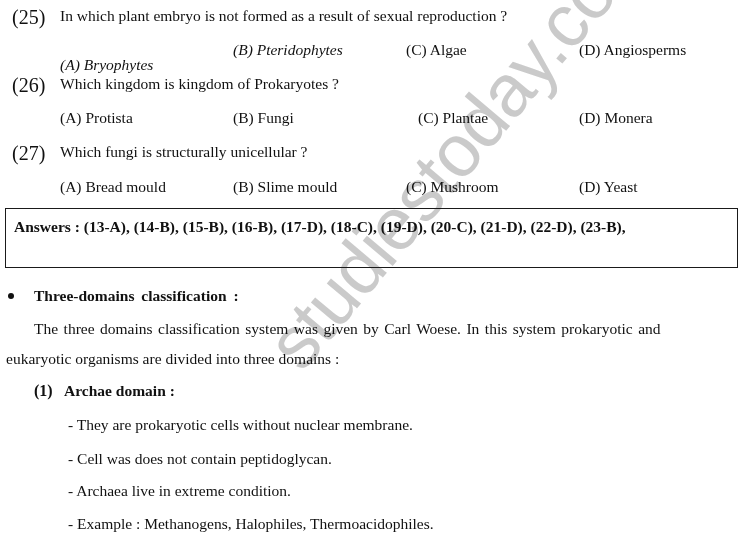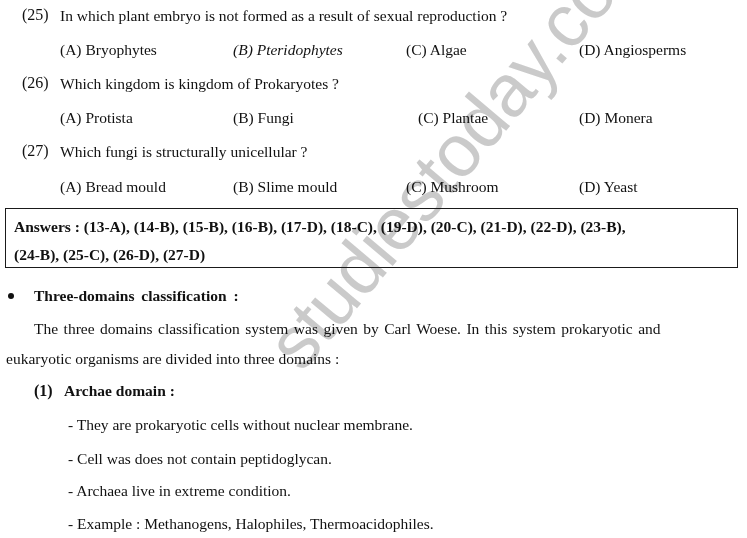--- a/index.html
+++ b/index.html
@@ -3,21 +3,21 @@
 <meta charset="utf-8">
 <style>
   html, body { margin: 0; padding: 0; }
   body {
     width: 747px; height: 538px; overflow: hidden; position: relative;
     background: #ffffff; color: #111111;
     font-family: "Liberation Serif", "DejaVu Serif", serif;
     font-size: 15.5px;
   }
   .abs { position: absolute; white-space: nowrap; }
-  .qnum { left: 22px; font-size: 16px; }
+  .qnum { left: 12px; font-size: 20px; }
   .qtext { left: 60px; }
   .opt { }
   .ansbox {
     position: absolute; left: 5px; top: 208px; width: 733px; height: 60px;
     border: 1.3px solid #1a1a1a; box-sizing: border-box;
   }
   .ansline { position: absolute; left: 8px; font-weight: bold; font-size: 15.5px; white-space: nowrap; }
   .bold { font-weight: bold; }
   .watermark {
     position: absolute; left: 250px; top: 330px;
@@ -31,42 +31,41 @@
     background: #111; border-radius: 50%;
   }
 </style>
 </head>
 <body>
 
 <div class="watermark">studiestoday.com</div>
 
 <div class="abs qnum" style="top:6px;">(25)</div>
 <div class="abs qtext" style="top:7px;">In which plant embryo is not formed as a result of sexual reproduction ?</div>
-<div class="abs opt" style="left:60px; top:41px;">(A) Bryophytes</div>
+<div class="abs opt" style="left:60px; top:56px;font-style:italic;">(A) Bryophytes</div>
 <div class="abs opt" style="left:233px; top:41px;font-style:italic;">(B) Pteridophytes</div>
 <div class="abs opt" style="left:406px; top:41px;">(C) Algae</div>
 <div class="abs opt" style="left:579px; top:41px;">(D) Angiosperms</div>
 
 <div class="abs qnum" style="top:74px;">(26)</div>
 <div class="abs qtext" style="top:75px;">Which kingdom is kingdom of Prokaryotes ?</div>
 <div class="abs opt" style="left:60px; top:109px;">(A) Protista</div>
 <div class="abs opt" style="left:233px; top:109px;">(B) Fungi</div>
 <div class="abs opt" style="left:418px; top:109px;font-family:Liberation Serif, serif;">(C) Plantae</div>
 <div class="abs opt" style="left:579px; top:109px;">(D) Monera</div>
 
 <div class="abs qnum" style="top:142px;text-align:right;">(27)</div>
 <div class="abs qtext" style="top:143px;">Which fungi is structurally unicellular ?</div>
 <div class="abs opt" style="left:60px; top:178px;">(A) Bread mould</div>
 <div class="abs opt" style="left:233px; top:178px;text-align:right;">(B) Slime mould</div>
 <div class="abs opt" style="left:406px; top:178px;">(C) Mushroom</div>
 <div class="abs opt" style="left:579px; top:178px;">(D) Yeast</div>
 
 <div class="ansbox">
   <div class="ansline" style="top:9px;">Answers : (13-A), (14-B), (15-B), (16-B), (17-D), (18-C), (19-D), (20-C), (21-D), (22-D), (23-B),</div>
-  <div class="ansline" style="top:37px;">(24-B), (25-C), (26-D), (27-D)</div>
 </div>
 
 <div class="bullet-dot"></div>
 <div class="abs bold" style="left:34px; top:287px; word-spacing:3px;">Three-domains classification :</div>
 
 <div class="abs" style="left:34px; top:320px; word-spacing:1.6px;">The three domains classification system was given by Carl Woese. In this system prokaryotic and</div>
 <div class="abs" style="left:6px; top:350px;">eukaryotic organisms are divided into three domains :</div>
 
 <div class="abs bold" style="left:34px; top:382px; font-size:16px;">(1)</div>
 <div class="abs bold" style="left:64px; top:382px;">Archae domain :</div>

